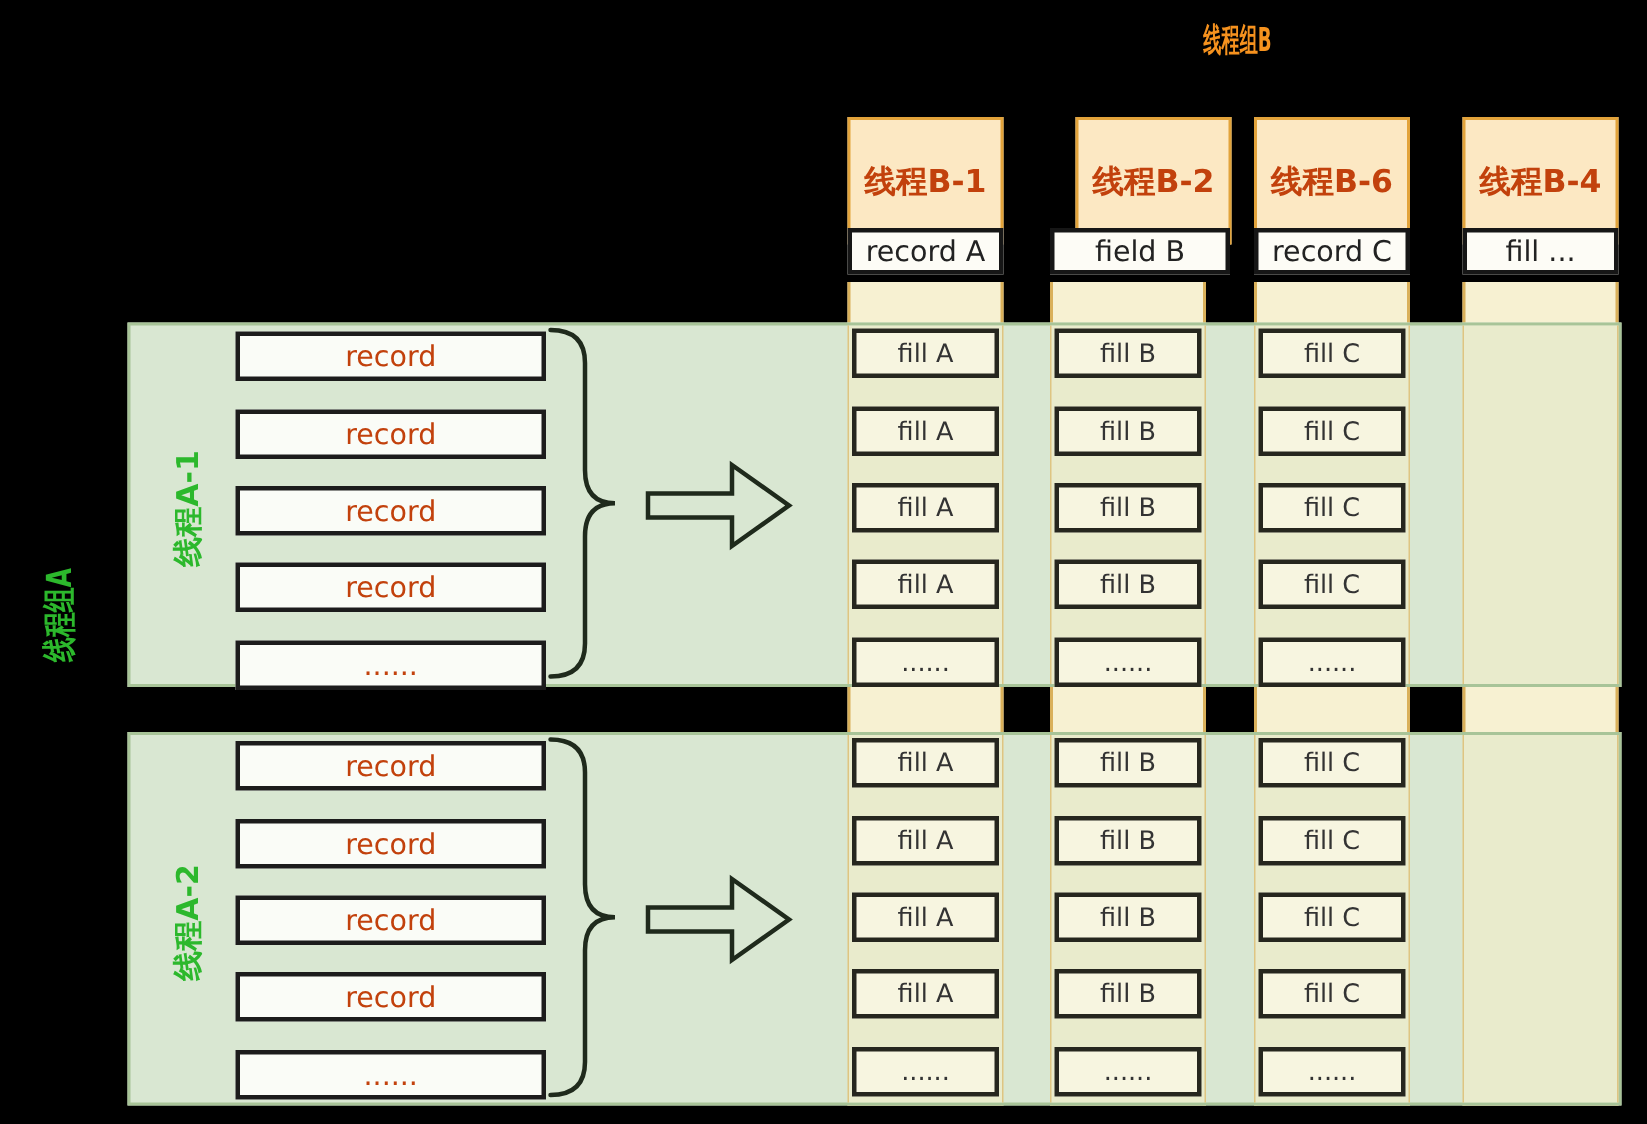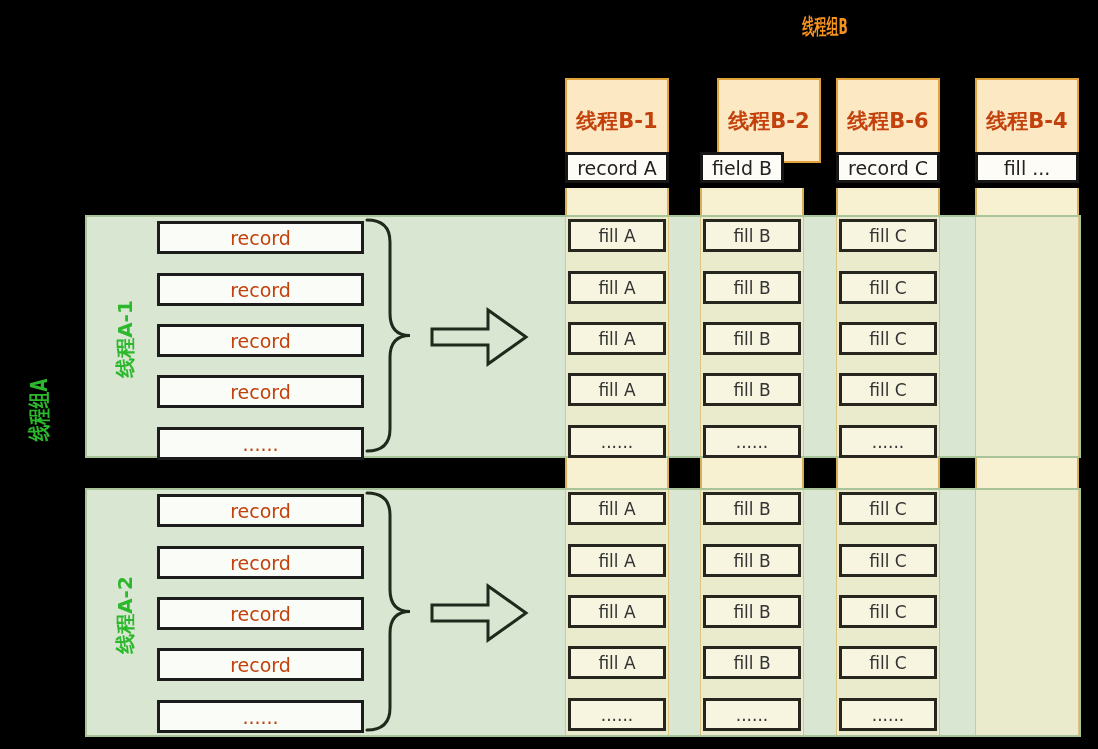--- a/index.html
+++ b/index.html
@@ -69,21 +69,21 @@
 </head>
 <body>
 
 <div id="stage">
   <div class="title-top">线程组B</div>
   <div class="title-left">线程组A</div>
 <div class="col-header" style="left: 565px; width: 104px;">线程B-1</div>
     <div class="field-box" style="left: 565px; width: 104px;">record A</div>
     <div class="col-band" style="left: 565px; width: 104px;"></div>
     <div class="col-header" style="left: 700px; width: 104px; margin-left: 17px;">线程B-2</div>
-    <div class="field-box" style="left: 700px; width: 84px;">field B</div>
+    <div class="field-box" style="left: 700px; width: 120px;">field B</div>
     <div class="col-band" style="left: 700px; width: 104px;"></div>
     <div class="col-header" style="left: 836px; width: 104px;">线程B-6</div>
     <div class="field-box" style="left: 836px; width: 104px;">record C</div>
     <div class="col-band" style="left: 836px; width: 104px;"></div>
     <div class="col-header" style="left: 975px; width: 104px; text-align: center;">线程B-4</div>
     <div class="field-box" style="left: 975px; width: 104px;">fill ...</div>
     <div class="col-band" style="left: 975px; width: 104px;"></div>
     <div class="green-band" style="top: 215px; height: 243px;">
       <div class="overlap-strip" style="left: 478px;"></div>
       <div class="overlap-strip" style="left: 613px;"></div>

